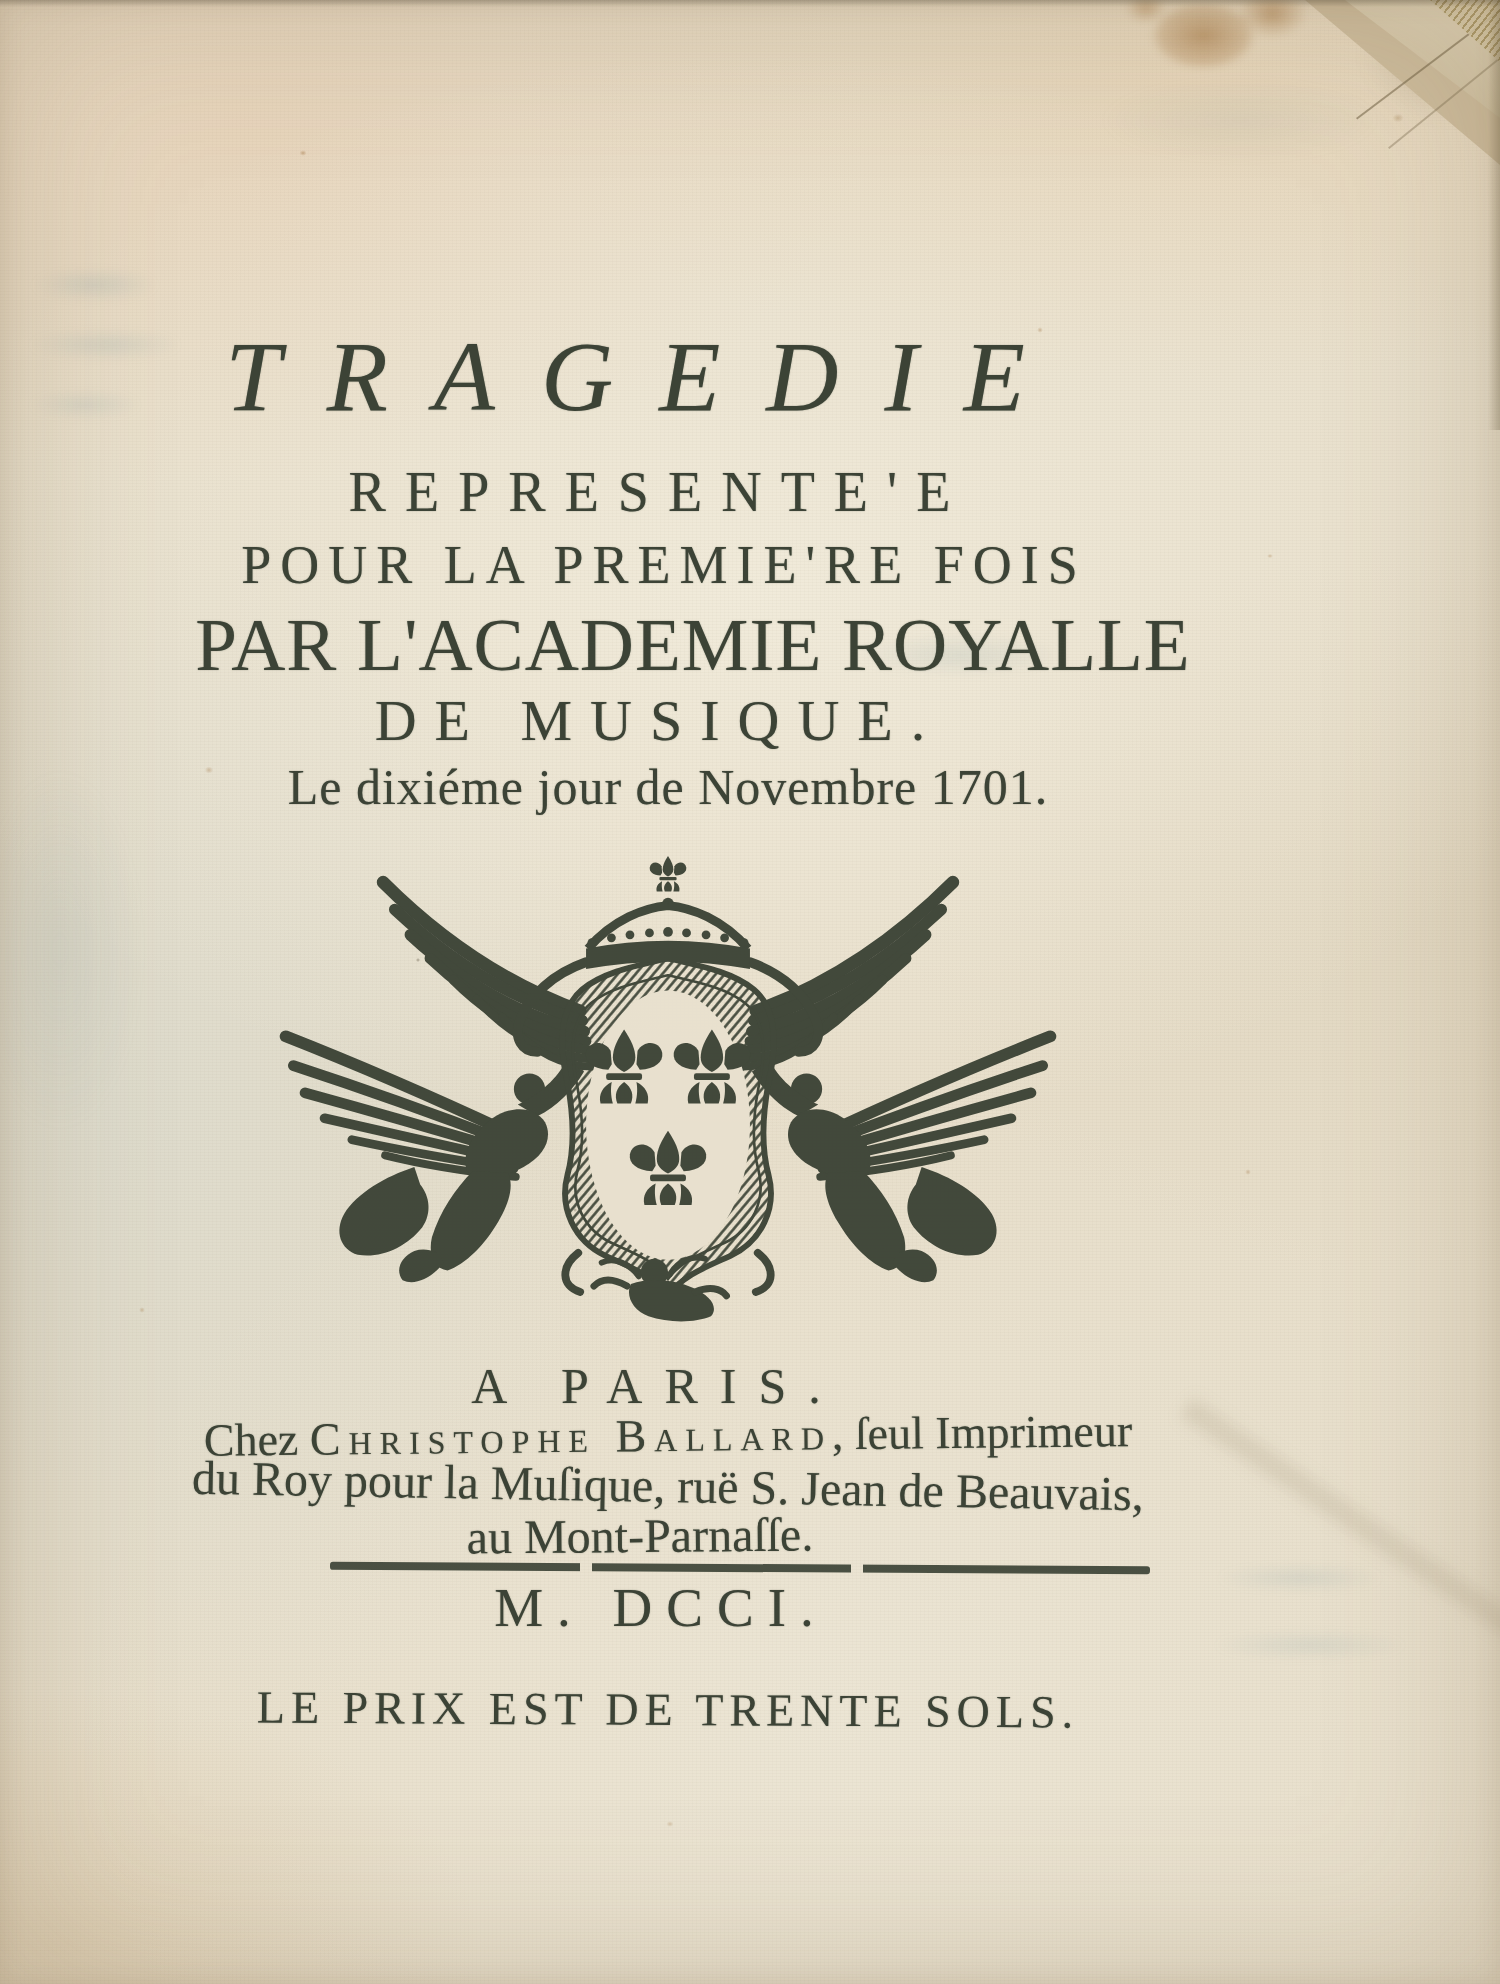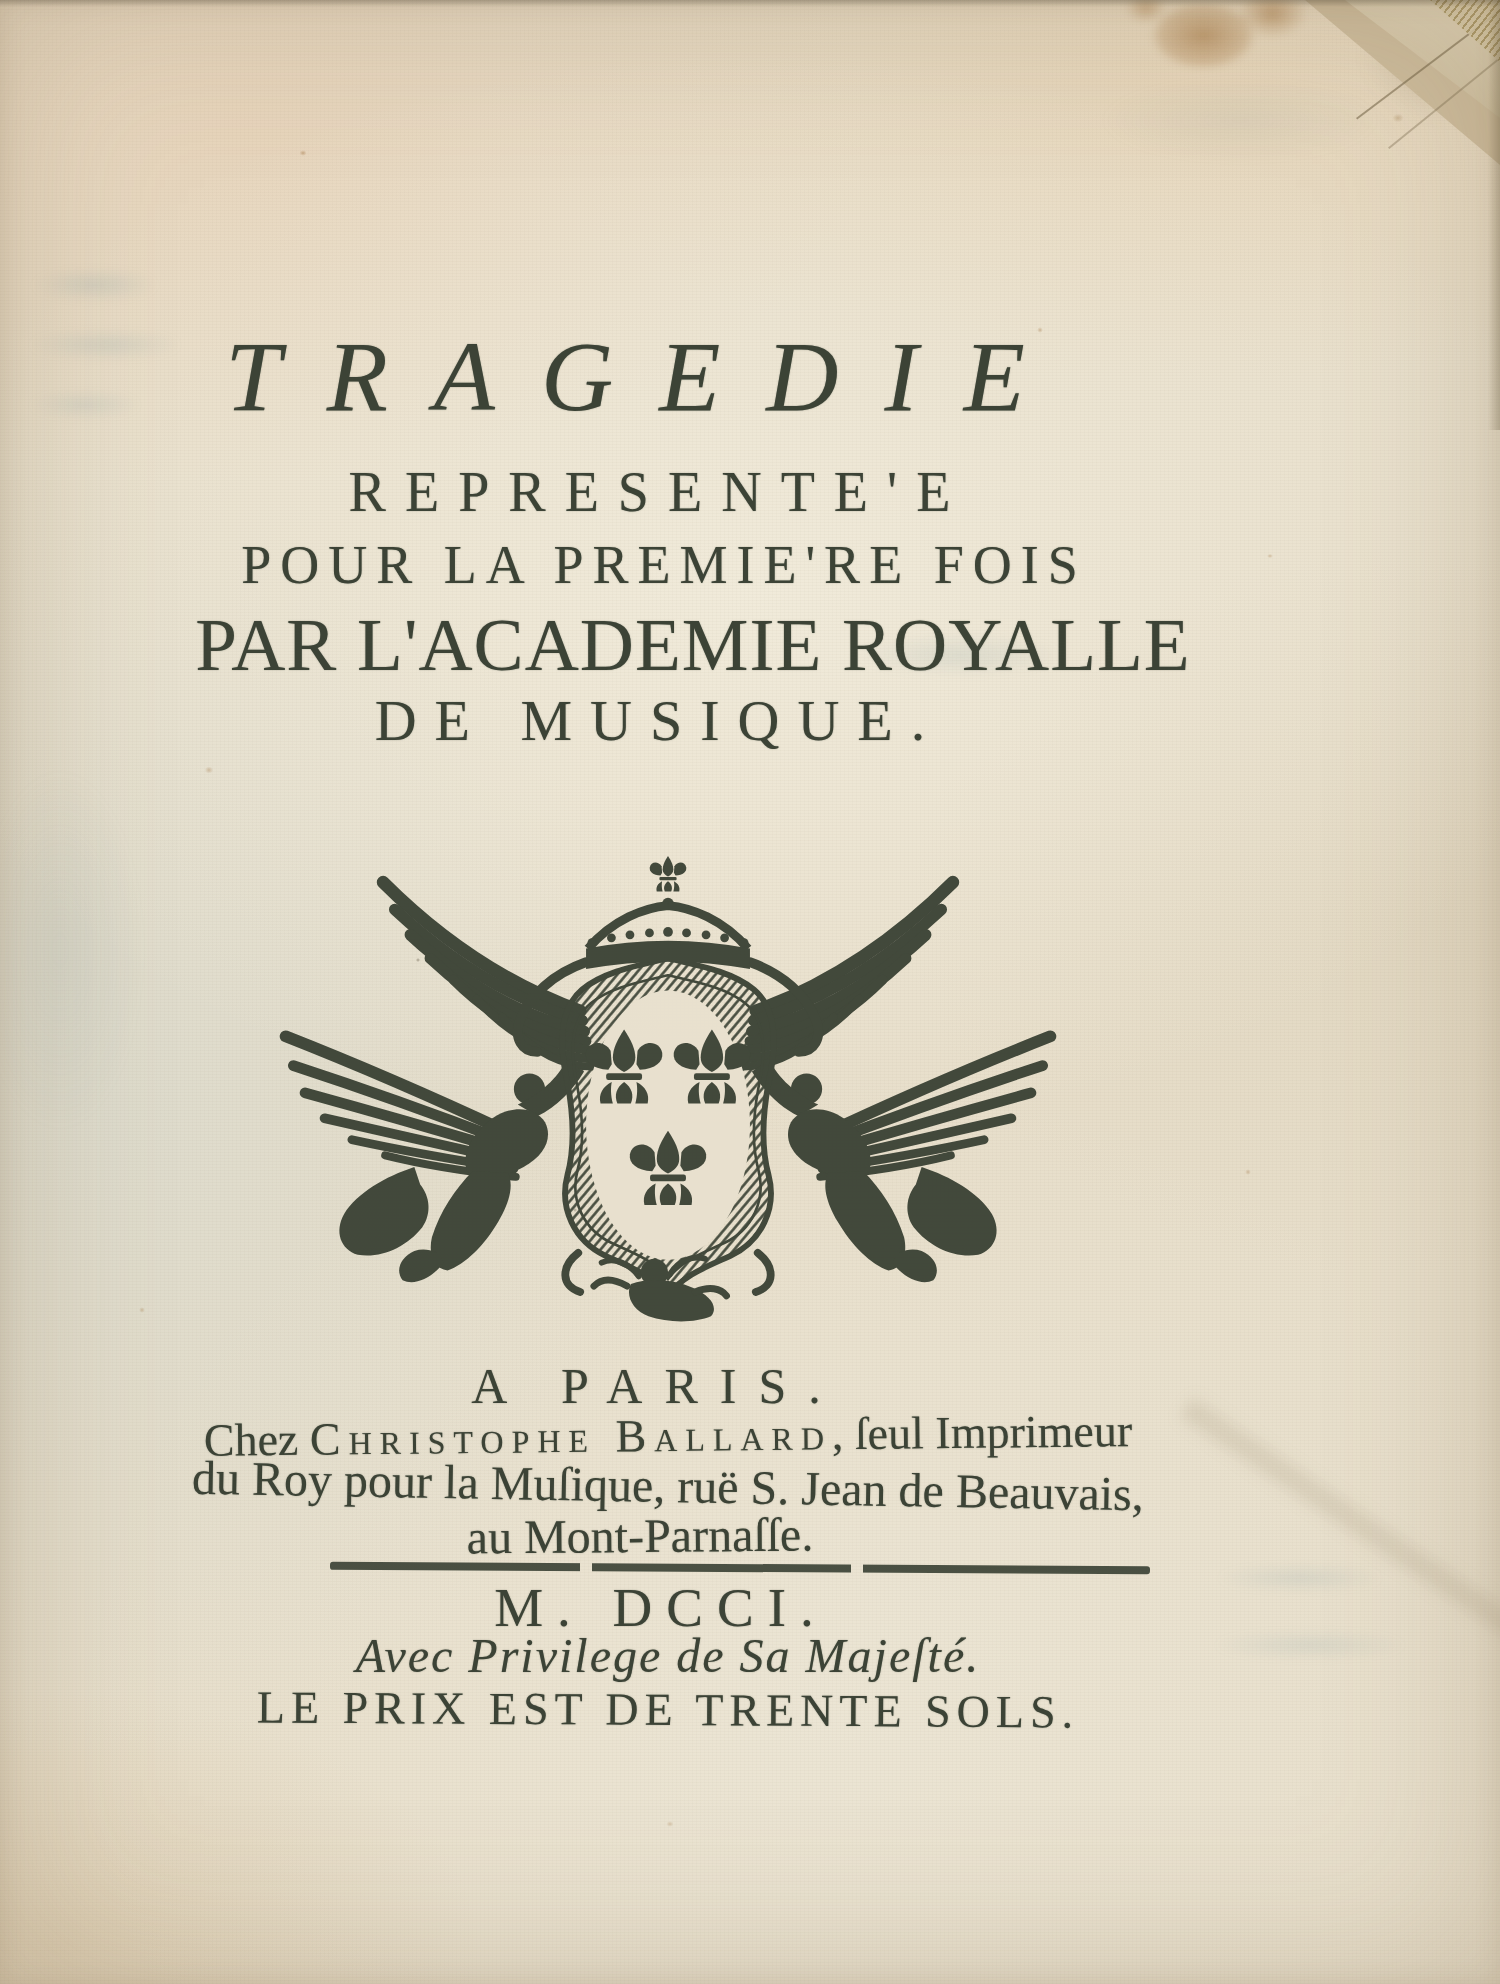--- a/index.html
+++ b/index.html
@@ -104,20 +104,21 @@
   <div class="fold-over"></div>
   <div class="fold-edge"></div>
   <div class="fold-edge2"></div>
   <div class="fold-hatch"></div>
 
   <div class="ln t-genre">TRAGEDIE</div>
   <div class="ln t-rep">REPRESENTE'E</div>
   <div class="ln t-pour">POUR LA PREMIE'RE FOIS</div>
   <div class="ln t-acad">PAR L'ACADEMIE ROYALLE</div>
   <div class="ln t-mus">DE MUSIQUE.</div>
+  <div class="ln t-date">Le dixiéme jour de Novembre 1701.</div>
 
   <svg class="engraving" viewBox="0 0 820 500" xmlns="http://www.w3.org/2000/svg">
     <defs>
       <pattern id="ht" width="7" height="7" patternUnits="userSpaceOnUse" patternTransform="rotate(40)">
         <line x1="3.5" y1="0" x2="3.5" y2="7" stroke="#3c4336" stroke-width="2.6"></line>
       </pattern>
       <g id="fleur" fill="#3c4336" stroke="none">
         <path d="M0,-34 C6,-25 10,-17 10,-9 C10,-3 6,1 0,4 C-6,1 -10,-3 -10,-9 C-10,-17 -6,-25 0,-34 Z"></path>
         <path d="M12,-15 C18,-25 32,-24 34,-13 C35,-5 28,1 14,2 L11,-3 Z"></path>
         <path d="M-12,-15 C-18,-25 -32,-24 -34,-13 C-35,-5 -28,1 -14,2 L-11,-3 Z"></path>
@@ -200,19 +201,18 @@
       <path d="M412,440 C420,426 436,420 448,424" stroke="#3c4336" stroke-width="6" fill="none" stroke-linecap="round"></path>
     </g>
   </svg>
 
   <div class="ln t-paris">A PARIS.</div>
   <div class="ln t-chez"><span>Chez </span><span class="pub-name">Christophe Ballard</span><span>, ſeul Imprimeur</span></div>
   <div class="ln t-roy">du Roy pour la Muſique, ruë S. Jean de Beauvais,</div>
   <div class="ln t-mont">au Mont-Parnaſſe.</div>
   <div class="rule"></div>
   <div class="ln t-year">M. DCCI.</div>
-  <div class="ln t-priv">Avec Privilege de Sa Majeſté.</div>
   <div class="ln t-price">LE PRIX EST DE TRENTE SOLS.</div>
 
   <div class="layer vignette"></div>
   <div class="edge-top"></div>
   <div class="edge-right"></div>
 </div>
 
 </body></html>

